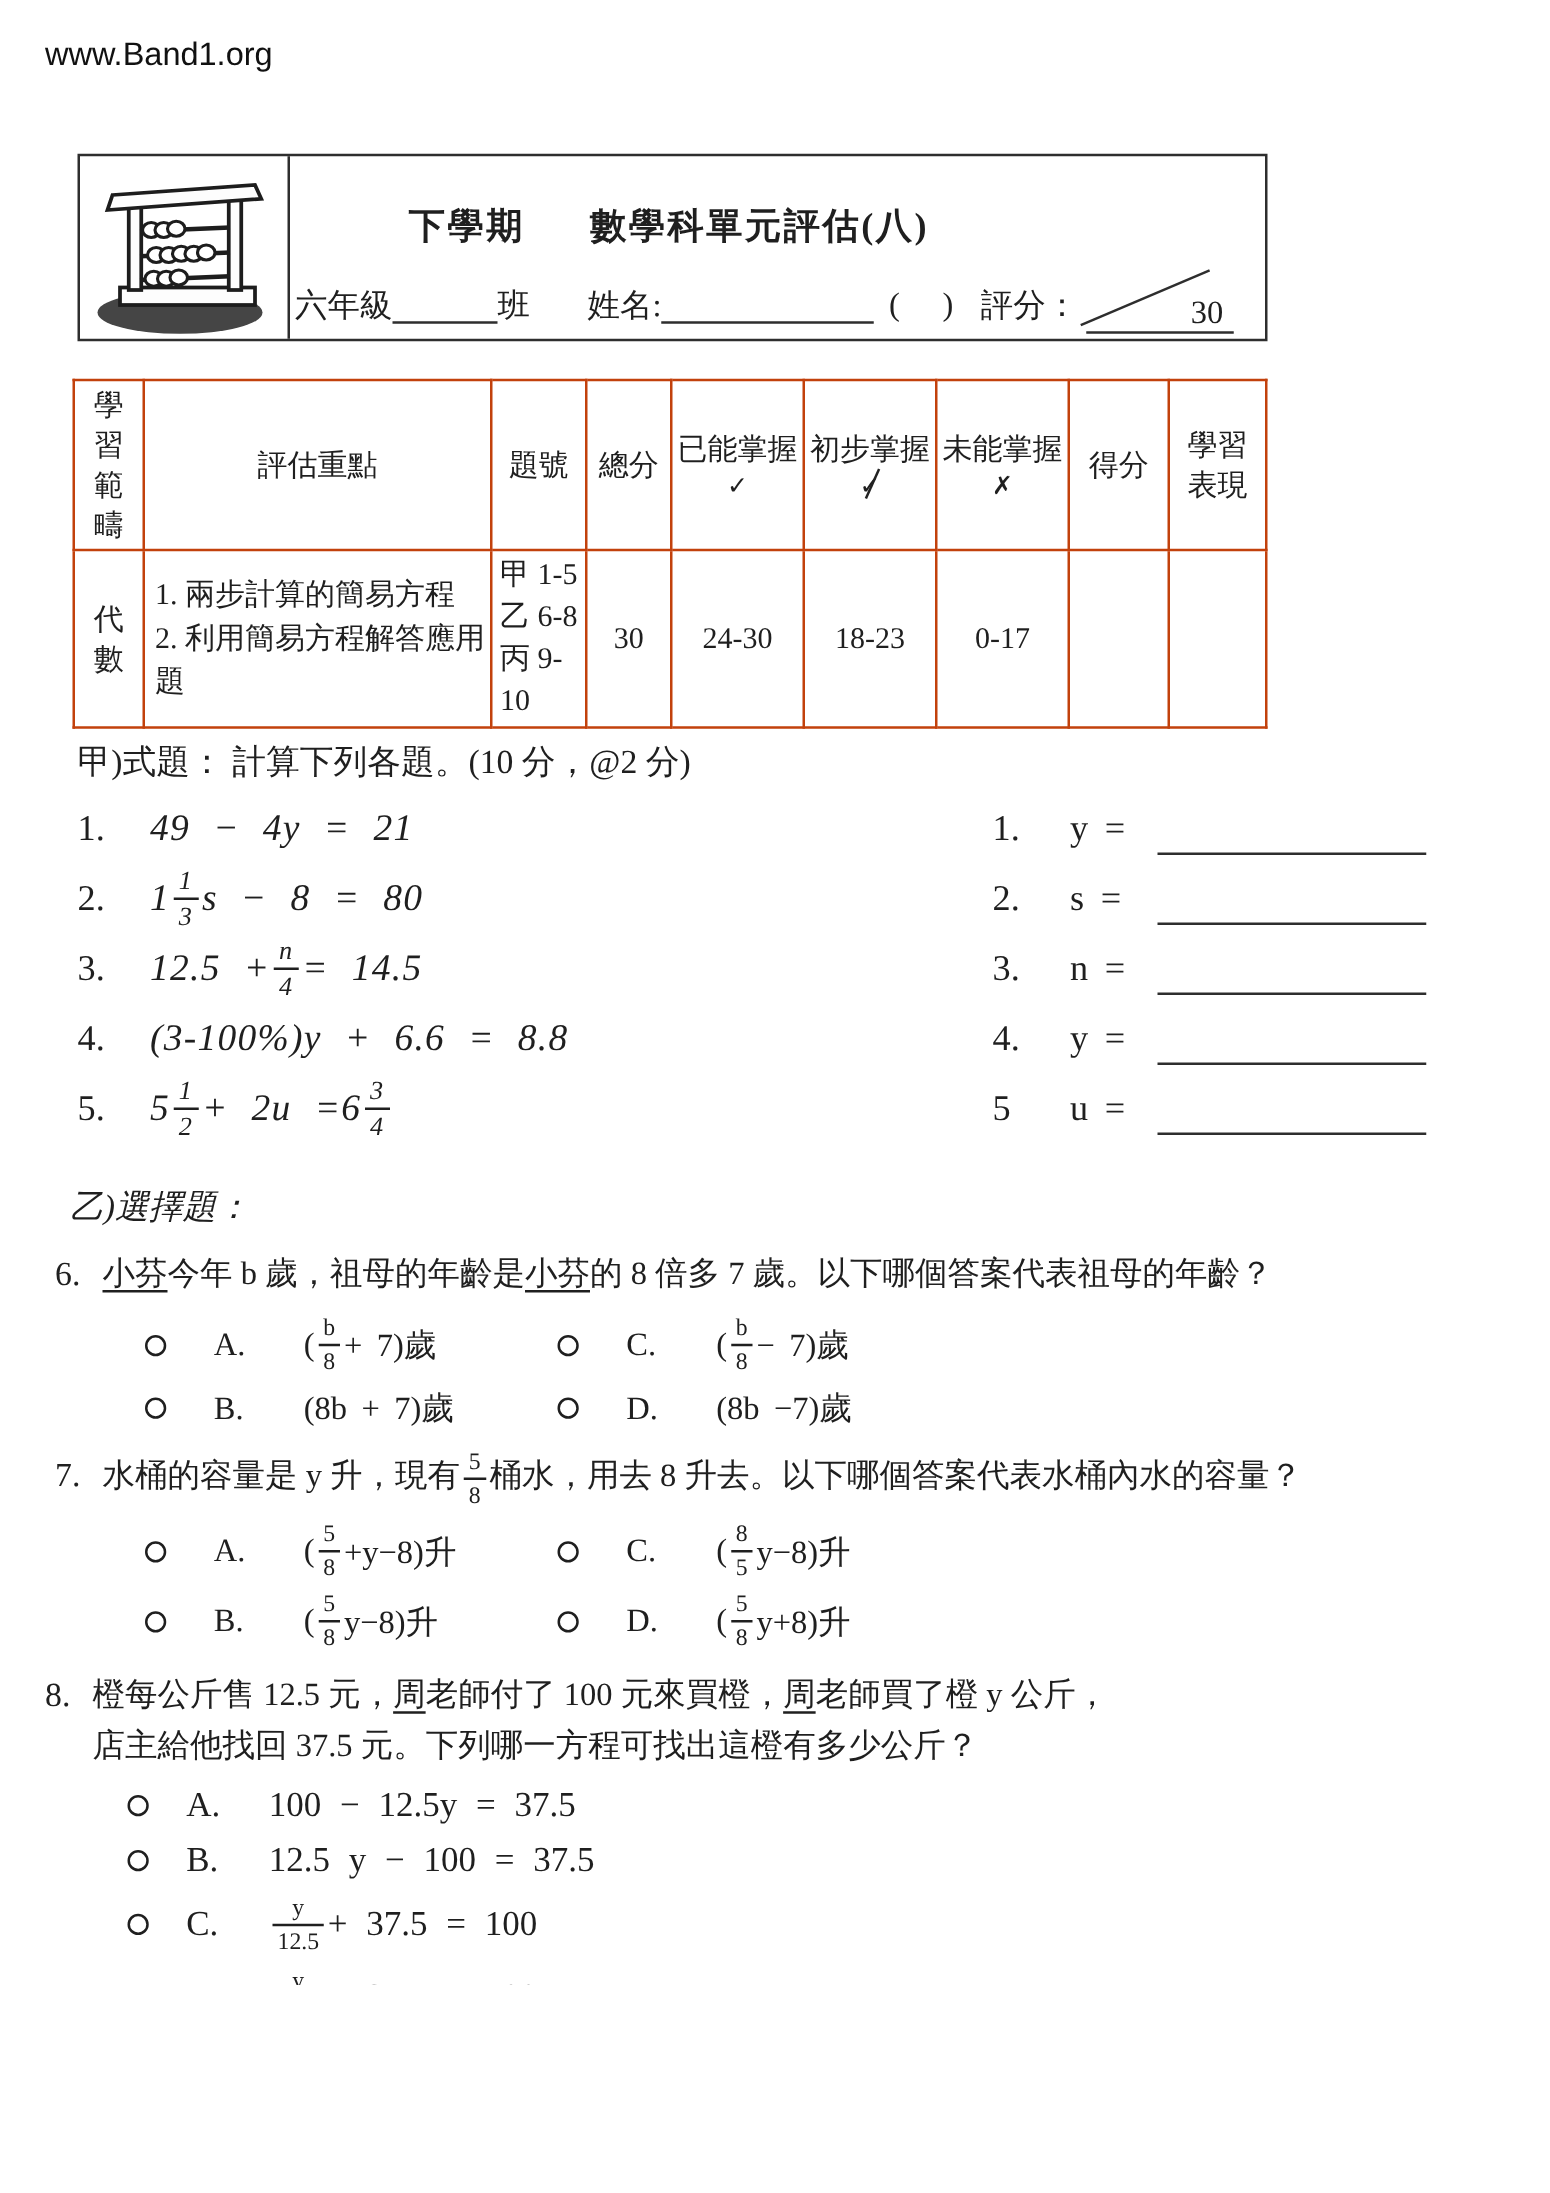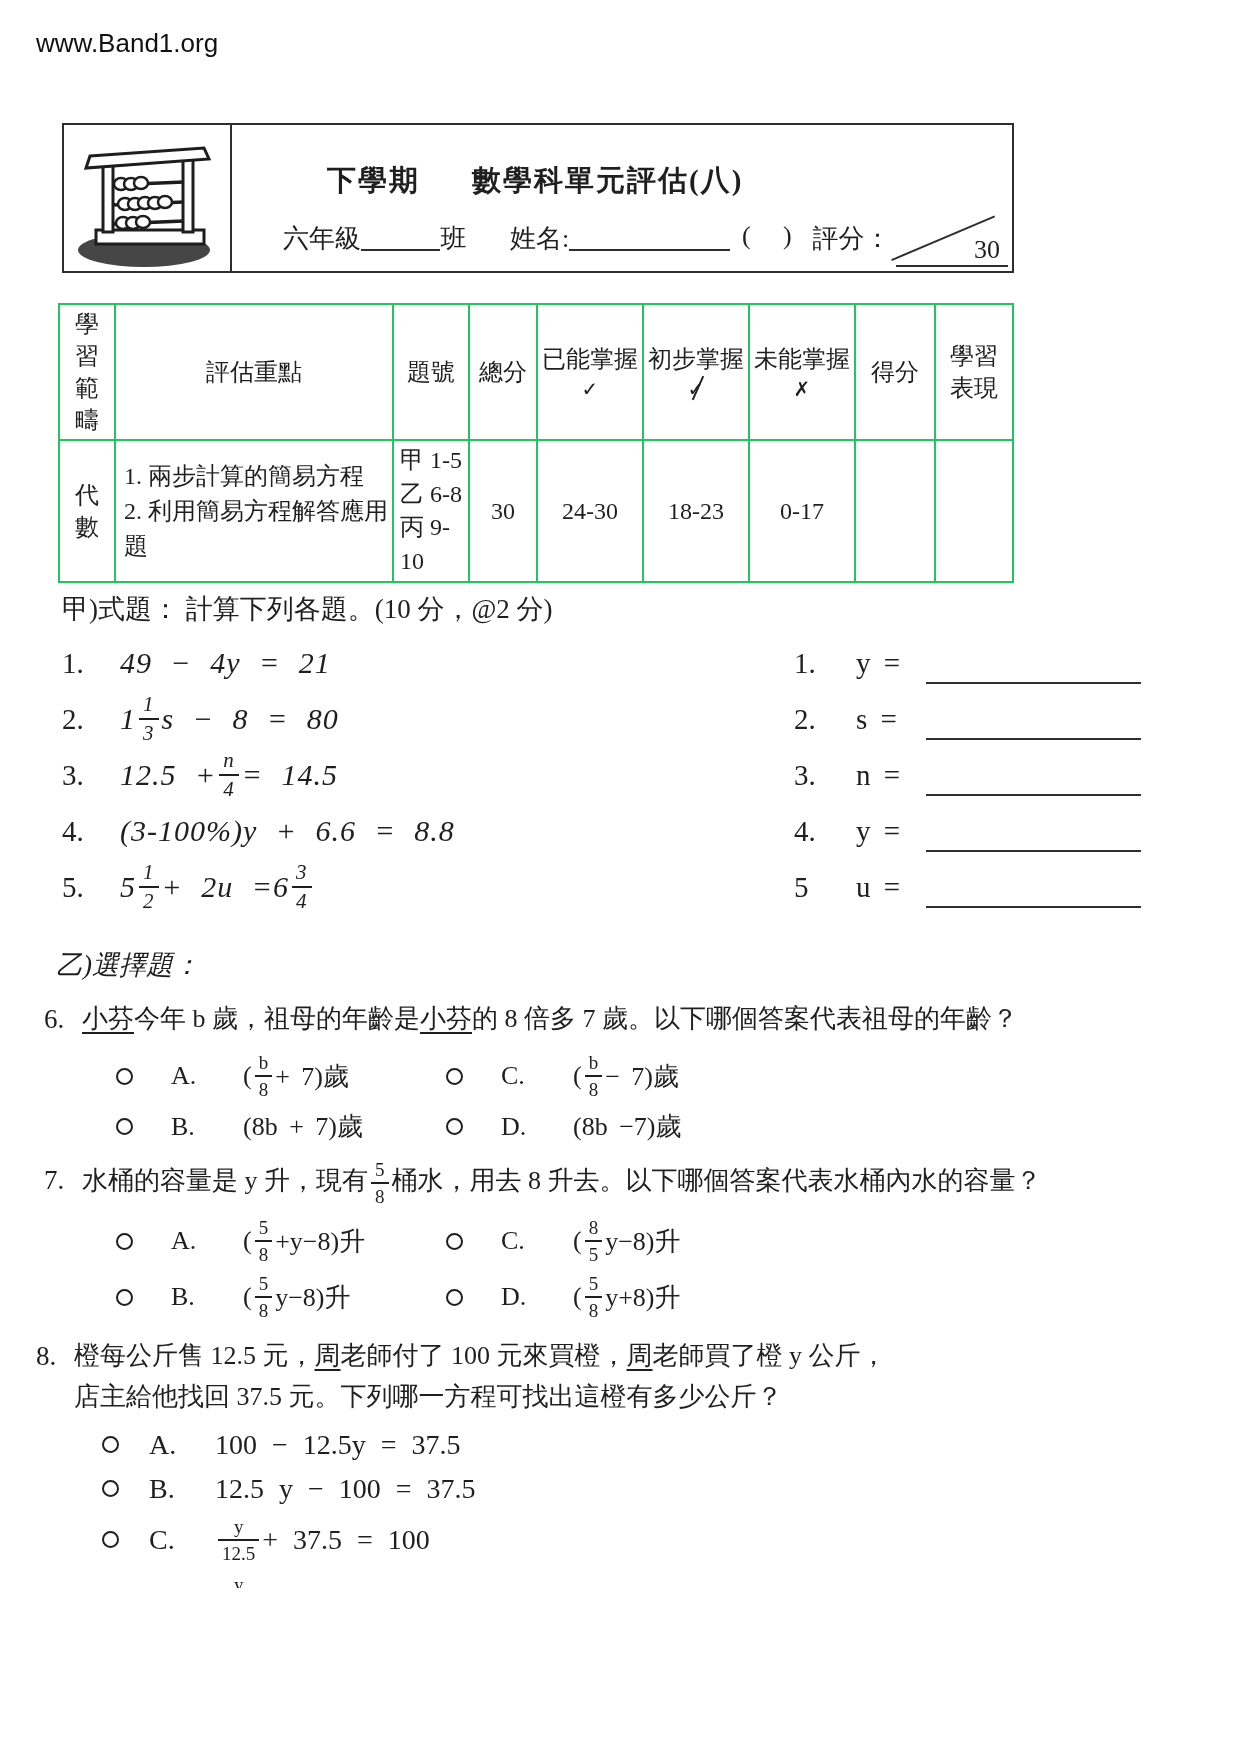--- a/index.html
+++ b/index.html
@@ -23,38 +23,38 @@
     border:2px solid #2e2e2e; display:flex;
   }
   .logo-cell { width:168px; border-right:2px solid #2e2e2e; display:flex; align-items:center; justify-content:center; }
   .head-right { flex:1; position:relative; }
   .title-row {
     margin:36px 0 0 95px; display:flex; gap:52px;
     font-size:29px; font-weight:700; letter-spacing:2px;
   }
   .info-row {
     position:absolute; left:4px; right:4px; bottom:4px;
-    display:flex; align-items:flex-start; font-size:26px; white-space:nowrap;margin-left:47px;
+    display:flex; align-items:center; font-size:26px; white-space:nowrap;
   }
   .blank { display:inline-block; border-bottom:2px solid #2e2e2e; height:30px; }
   .b-class { width:84px; }
   .b-name { width:170px; margin-right:12px; }
   .sp46 { display:inline-block; width:46px; }
   .sp22 { display:inline-block; width:22px; }
   .psp  { display:inline-block; width:34px; }
   .score-area { position:relative; width:118px; height:46px; border-bottom:2px solid #2e2e2e; margin-left:6px; }
   .score-slash {
     position:absolute; left:-4px; bottom:4px; width:112px; height:2px;
     background:#2e2e2e; transform-origin:left bottom; transform:rotate(-23deg);
   }
   .score-total { position:absolute; right:8px; bottom:0; font-size:26px; }
 
   
   table.summary { margin:30px 0 0 58px; border-collapse:collapse; font-size:24px; table-layout:fixed; }
-  .summary th, .summary td { border:2px solid #22c55e; text-align:center; vertical-align:middle; padding:3px 4px; font-weight:400; }
+  .summary th, .summary td { border:2px solid #c2410c; text-align:center; vertical-align:middle; padding:3px 4px; font-weight:400; }
   .summary thead tr { height:62px; }
   .summary tbody tr { height:96px; }
   .c0{width:56px;} .c1{width:278px;} .c2{width:76px;} .c3{width:68px;}
   .c4{width:106px;} .c5{width:106px;} .c6{width:106px;} .c7{width:80px;} .c8{width:78px;}
   .th-narrow { padding:3px 12px; }
   .sym { font-family:"DejaVu Sans","Liberation Sans",sans-serif; font-size:20px; line-height:1; display:inline-block; position:relative; }
   .sym.slashed::after {
     content:""; position:absolute; left:9px; top:-4px; width:2px; height:26px;
     background:#222; transform:rotate(24deg);
   }

